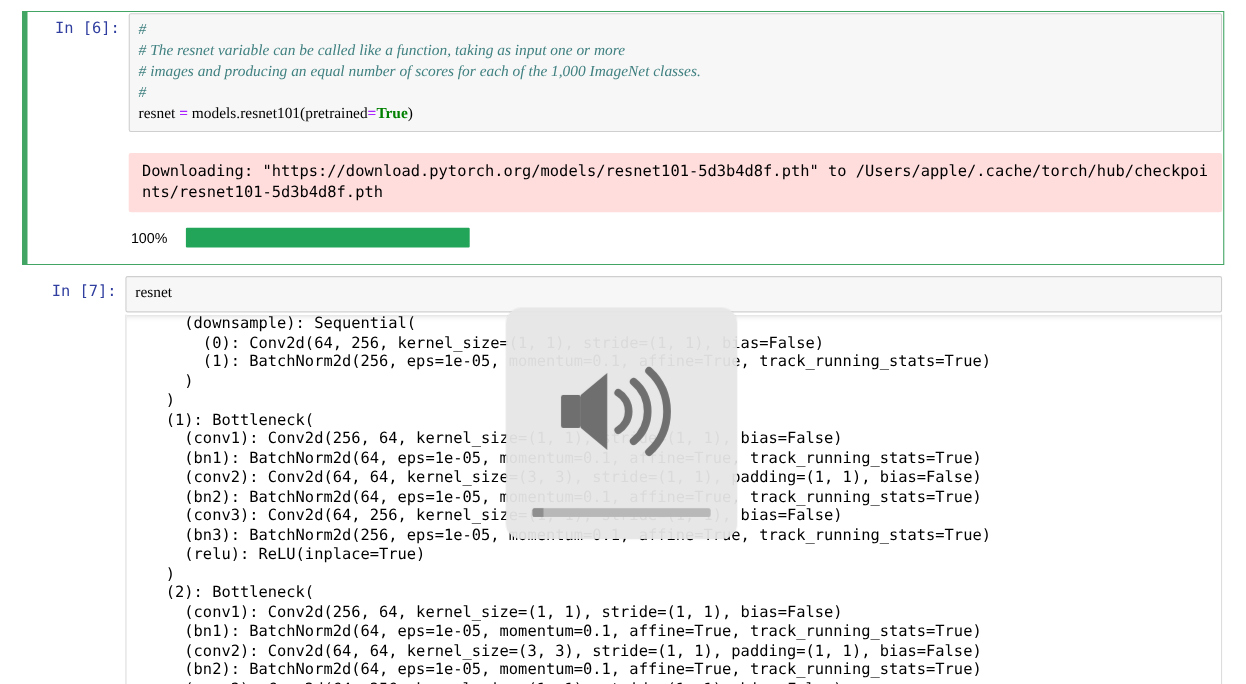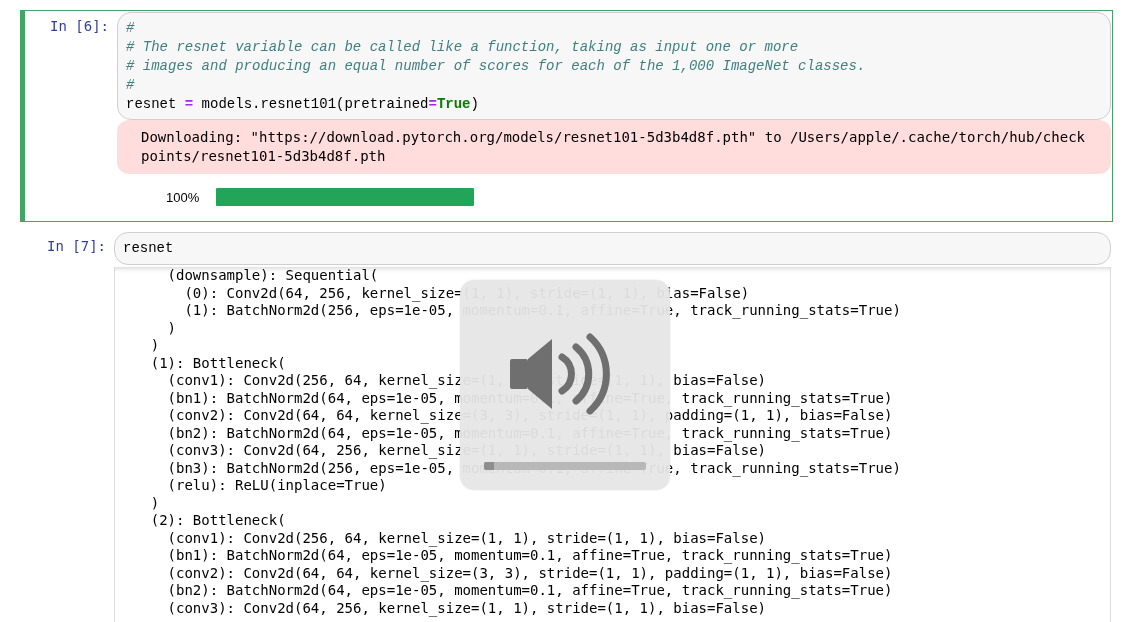--- a/index.html
+++ b/index.html
@@ -32,55 +32,54 @@
     font-size: 14px;
     color: #303f9f;
   }
   .cell-body {
     flex: 1;
     min-width: 0;
   }
   .input-area {
     background: #f7f7f7;
     border: 1px solid #cfcfcf;
-    border-radius: 14px;
+    border-radius: 2px;
     padding: 6px 8px;
-    font-family: Liberation Mono, monospace;
+    font-family: Liberation Serif, serif;
     font-size: 14px;
     line-height: 1.35;
     white-space: pre;
     overflow-x: auto;
   }
   .cm-comment { color: #408080; font-style: italic; }
   .cm-op { color: #aa22ff; font-weight: bold; }
   .cm-kw-true { color: #008000; font-weight: bold; }
   .output-stderr {
-    margin-top: 0;
+    margin-top: 19px;
     background: #fdd;
-    padding: 8px 24px;
+    padding: 8px 12px;
     font-family: monospace;
     font-size: 14px;
     line-height: 1.35;
-    border-radius: 12px;
+    border-radius: 2px;
     word-break: break-all;
     white-space: pre-wrap;
   }
   .progress-row {
     margin-top: 10px;
     display: flex;
     align-items: center;
     gap: 8px;
     padding: 4px 2px 14px 2px;
     font-size: 13px;
   }
   .progress-pct {
     width: 42px;
     text-align: left;
     font-family: Arial, sans-serif;
-    margin-left: 47px;
   }
   .progress-bar {
     width: 258px;
     height: 18px;
     background: #23a559;
     border-radius: 1px;
   }
   .progress-text {
     font-family: Arial, sans-serif;
   }

